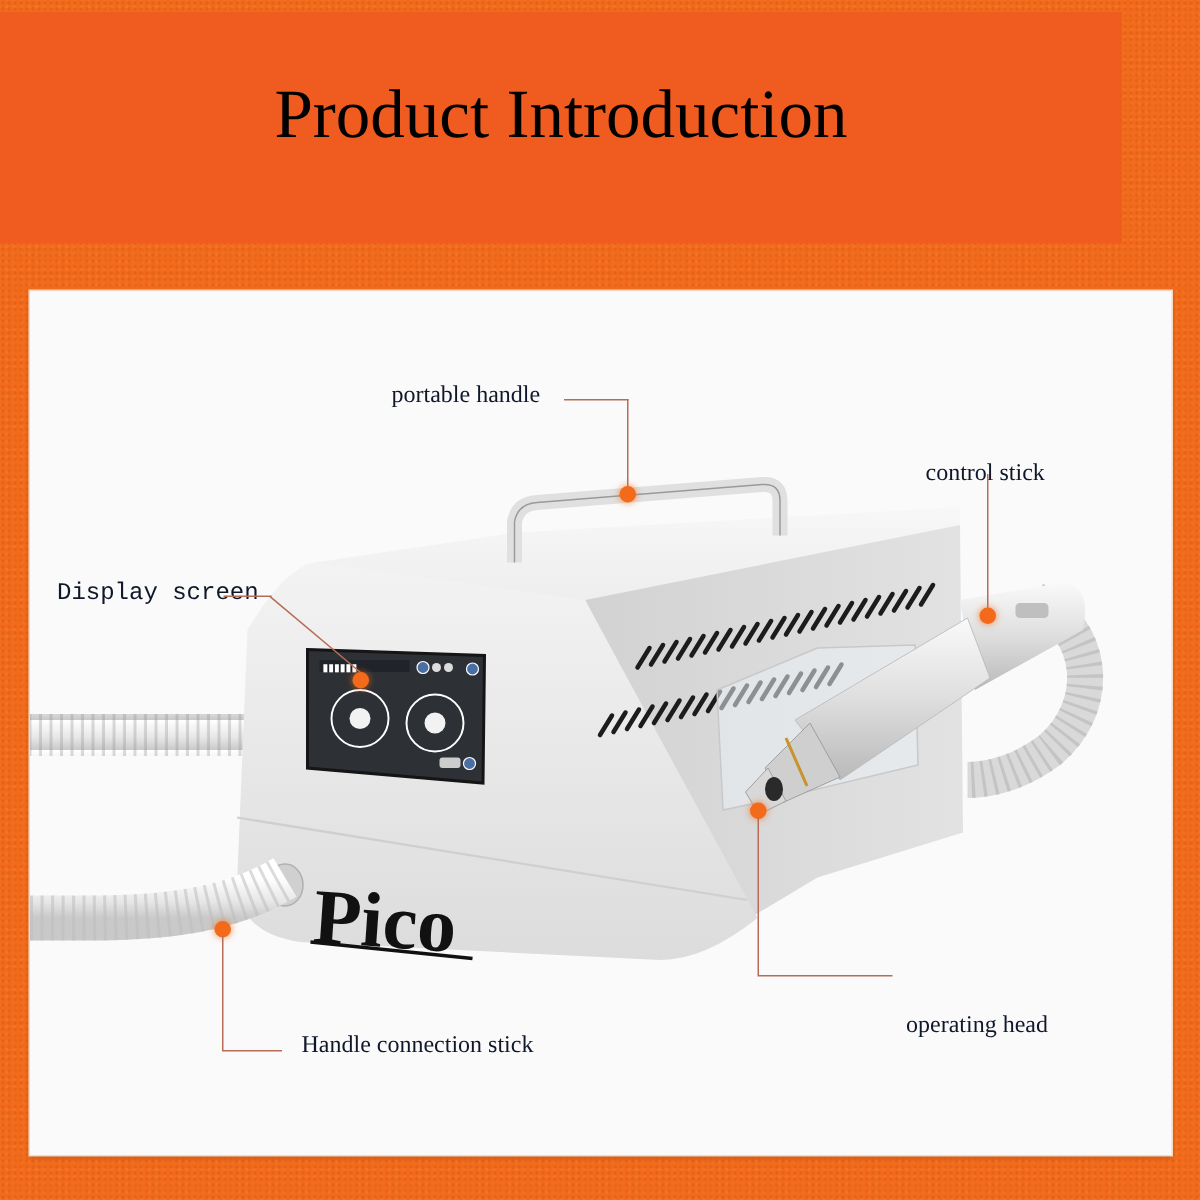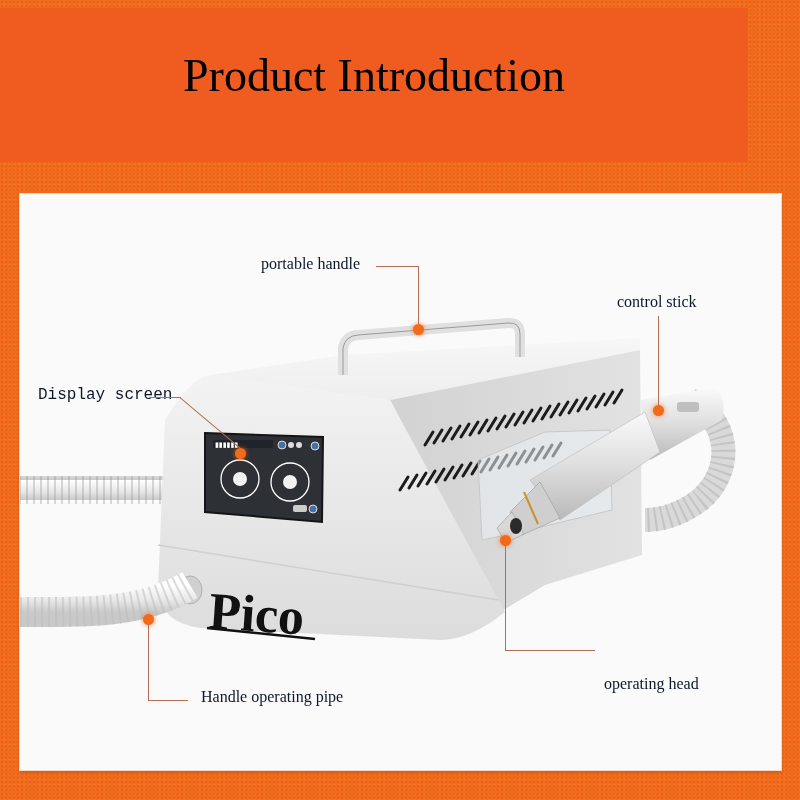--- a/index.html
+++ b/index.html
@@ -169,30 +169,30 @@
 
   <text x="208" y="628" font-family="Liberation Serif, serif" font-weight="bold" font-size="52" fill="#111" transform="rotate(4 208 628)">Pico</text>
   <line x1="207" y1="628" x2="315" y2="639" stroke="#111" stroke-width="2.5"></line>
 </svg>
 
 <div class="label" style="left:261px;top:255px;">portable handle</div>
 <div class="line" style="left:376px;top:266px;width:43px;height:1px;"></div>
 <div class="line" style="left:418px;top:266px;width:1px;height:62px;"></div>
 <div class="dot" style="left:413px;top:324px;"></div>
 
-<div class="label" style="left:617px;top:293px;">control stick</div>
+<div class="label" style="left:617px;top:307px;">control stick</div>
 <div class="line" style="left:658px;top:316px;width:1px;height:92px;"></div>
 <div class="dot" style="left:653px;top:405px;"></div>
 
 <div class="label" style="left:38px;top:386px;font-family:Liberation Mono, monospace;">Display screen</div>
 <div class="line" style="left:149px;top:397px;width:32px;height:1px;"></div>
 <div class="line" style="left:180px;top:397px;width:80px;height:1px;transform-origin:0 0;transform:rotate(40deg);"></div>
 <div class="dot" style="left:235px;top:448px;"></div>
 
 <div class="dot" style="left:500px;top:535px;"></div>
 <div class="line" style="left:505px;top:545px;width:1px;height:105px;"></div>
 <div class="line" style="left:505px;top:650px;width:90px;height:1px;"></div>
 <div class="label" style="left:604px;top:639px;margin-top:36px;">operating head</div>
 
 <div class="dot" style="left:143px;top:614px;"></div>
 <div class="line" style="left:148px;top:624px;width:1px;height:76px;"></div>
 <div class="line" style="left:148px;top:700px;width:40px;height:1px;"></div>
-<div class="label" style="left:201px;top:688px;">Handle operating pipe</div>
+<div class="label" style="left:201px;top:688px;">Handle connection stick</div>
 
 </body></html>

